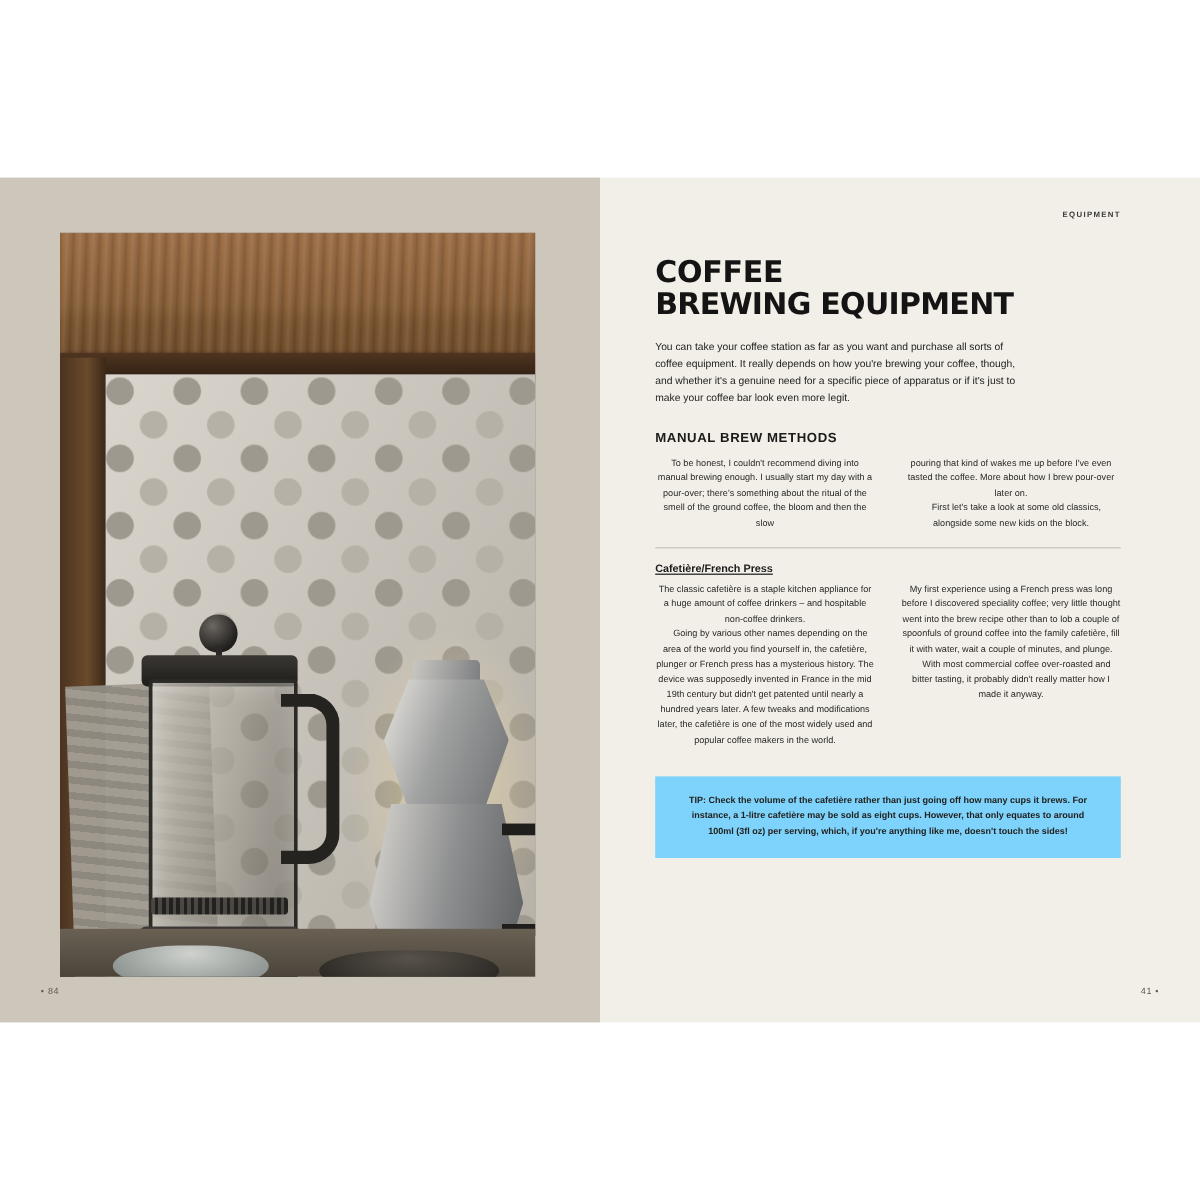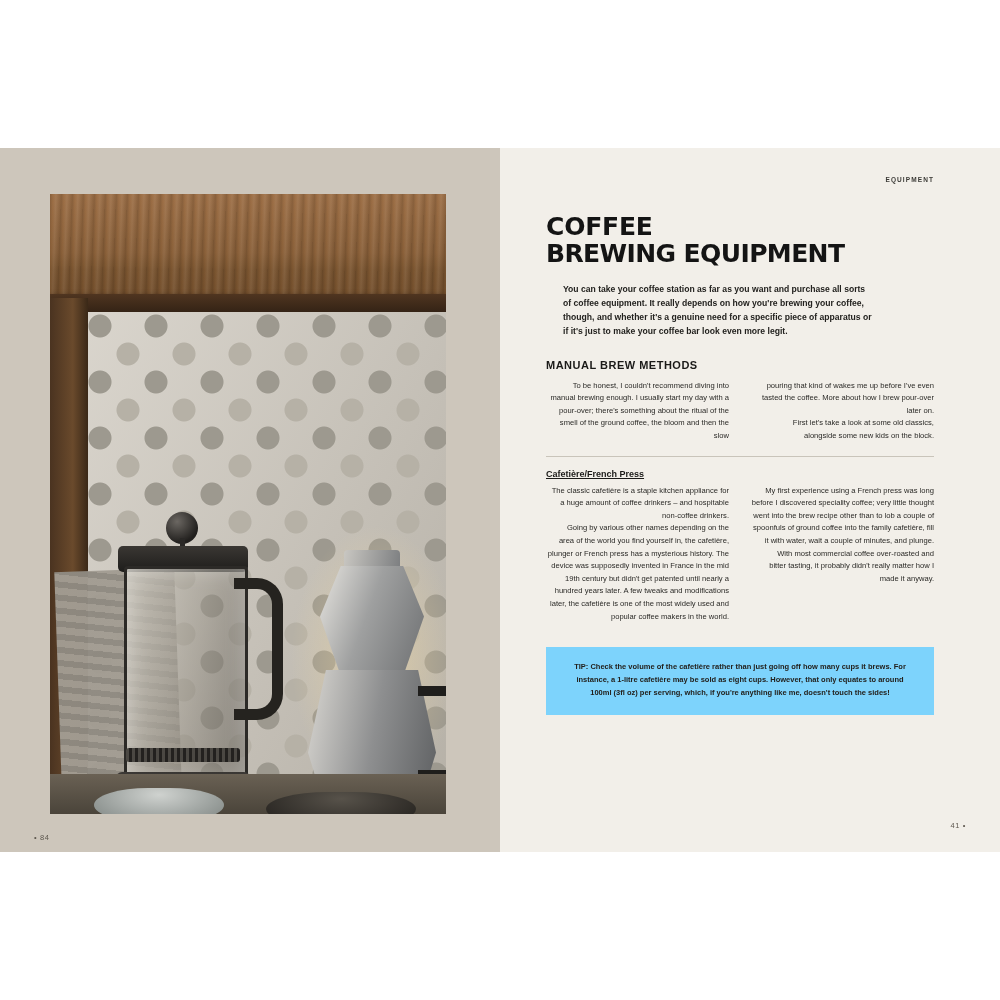--- a/index.html
+++ b/index.html
@@ -171,21 +171,21 @@
   }
   .photo-glow {
     position: absolute;
     left: 240px; top: 330px; width: 170px; height: 270px;
     background: radial-gradient(ellipse at 50% 50%, rgba(255,226,160,0.45), rgba(255,226,160,0) 70%);
     pointer-events: none;
   }
   .folio-left {
     position: absolute;
     left: 34px;
-    bottom: 10px;
+    bottom: 22px;
     font-size: 7.5px;
     letter-spacing: 0.6px;
     color: #5d574e;
   }
   
   .page-right {
     position: relative;
     width: 500px;
     height: 704px;
     background: #f2efe9;
@@ -206,26 +206,25 @@
     font-size: 25px;
     line-height: 1.08;
     letter-spacing: -0.2px;
     color: #141414;
     text-transform: uppercase;
     margin: 0 0 16px 0;
   }
   .title .l2 { letter-spacing: -0.6px; text-align: center; }
   .standfirst {
     font-size: 8.6px;
-    font-weight: bold;
+    font-weight: normal;
     line-height: 1.62;
     color: #23221f;
     width: 310px;
     margin-bottom: 20px;
-    margin-left: 17px;
   }
   .section-head {
     font-size: 11px;
     font-weight: bold;
     letter-spacing: 0.5px;
     text-transform: uppercase;
     color: #1b1a18;
     margin: 0 0 9px 0;
   }
   .sub-head {
@@ -240,21 +239,21 @@
     gap: 22px;
   }
   .col {
     width: 193px;
   }
   .body-text {
     font-size: 7.6px;
     line-height: 1.66;
     color: #2a2926;
     margin: 0;
-    text-align: right;
+    text-align: center;
   }
   .body-text + .body-text { text-indent: 9px; }
   .rule {
     border: 0;
     border-top: 1px solid #c9c4ba;
     margin: 13px 0 12px 0;
   }
   .tipbox {
     margin-top: 24px;
     background: #7dd3fc;

